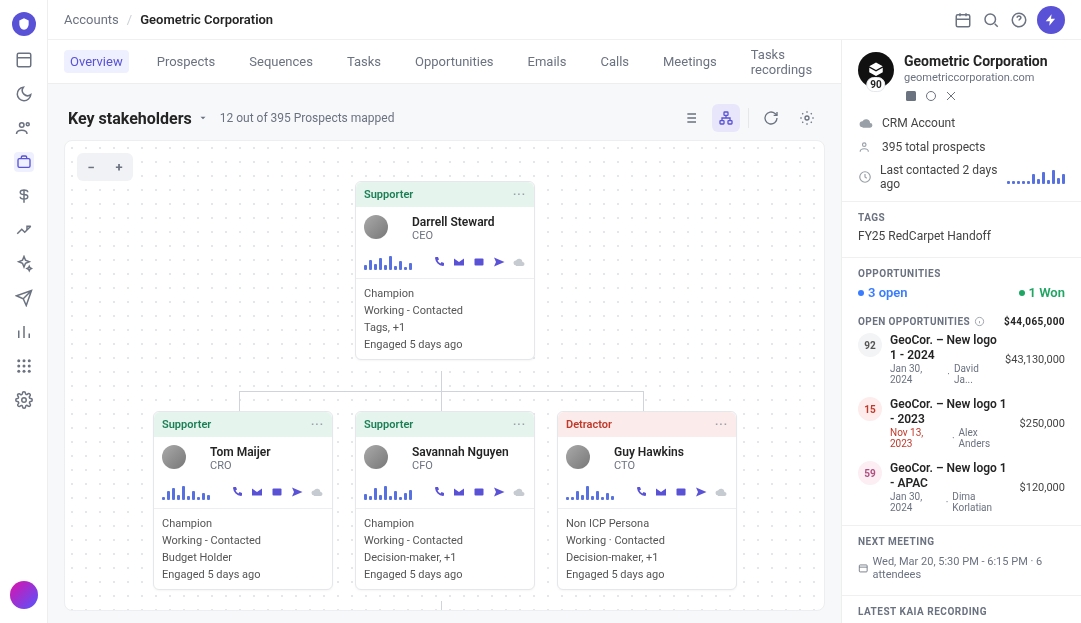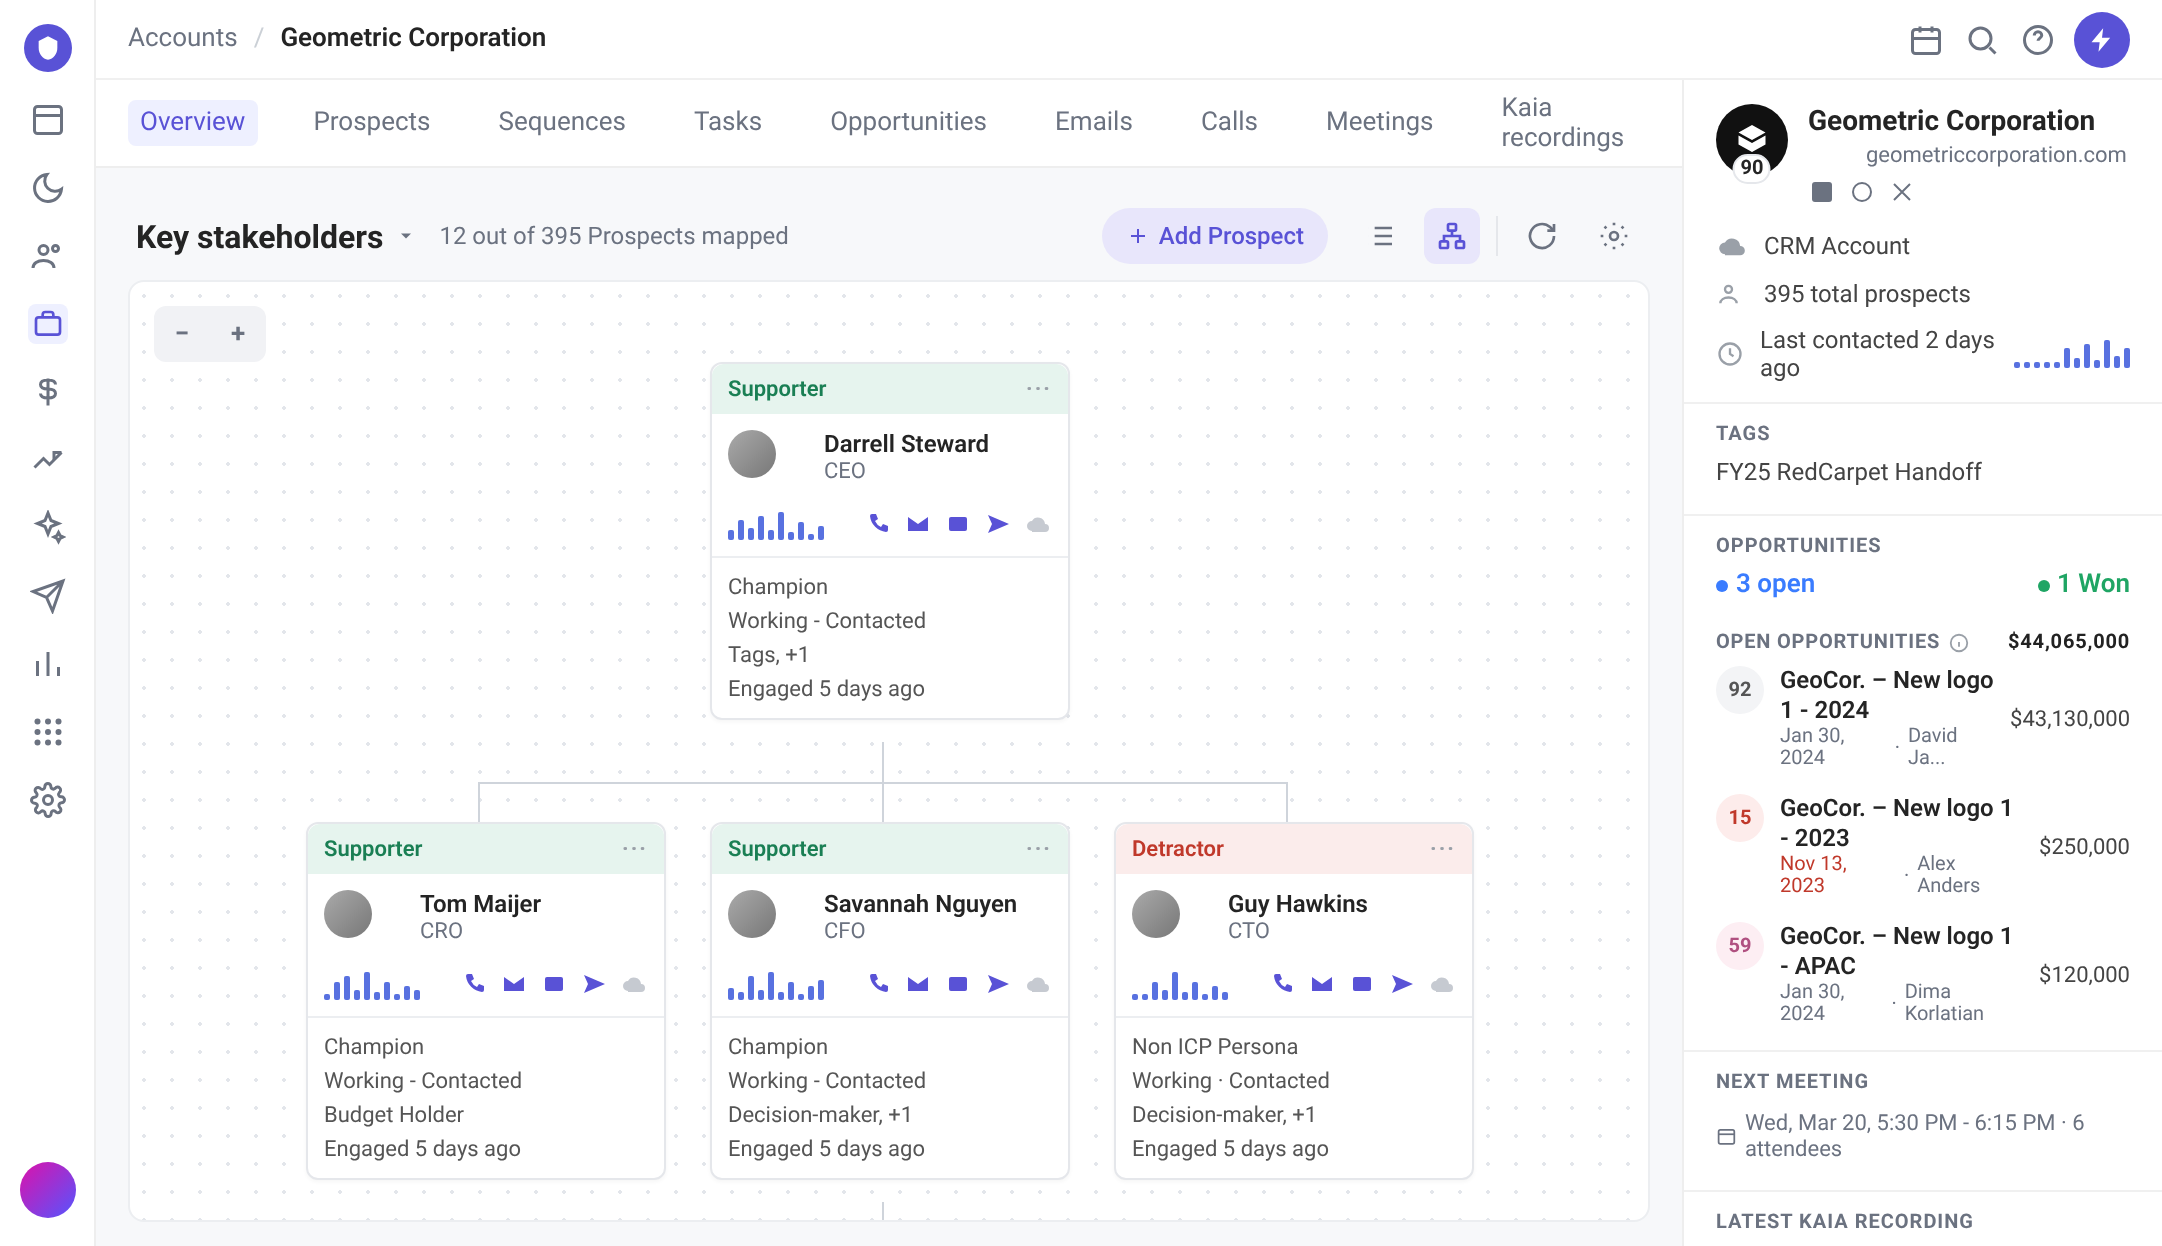--- a/index.html
+++ b/index.html
@@ -63,21 +63,21 @@
 svg{display:block;}
 .connector{position:absolute;background:#cfd4db;height:1px;}
 .connector-v{position:absolute;background:#cfd4db;width:1px;}
 
 .right{width:240px;border-left:1px solid #eee;background:#fff;display:flex;flex-direction:column;overflow-y:auto;}
 .right::-webkit-scrollbar{width:0;}
 .acct-head{padding:12px 16px 8px;display:flex;gap:10px;}
 .acct-head .ava{width:36px;height:36px;border-radius:50%;background:#111;position:relative;flex-shrink:0;display:flex;align-items:center;justify-content:center;}
 .acct-head .score{position:absolute;bottom:-4px;left:50%;transform:translateX(-50%);background:#fff;border:1px solid #e5e7eb;border-radius:8px;font-size:10px;font-weight:700;padding:0 3px;line-height:13px;}
 .acct-head .name{font-size:14px;font-weight:700;line-height:18px;}
-.acct-head .url{font-size:11px;color:#6b7280;line-height:15px;margin-left:29px;}
+.acct-head .url{font-size:11px;color:#6b7280;line-height:15px;}
 .acct-head .socials{display:flex;gap:6px;margin-top:4px;color:#6b7280;}
 .acct-head .socials span{cursor:pointer;font-size:11px;width:14px;height:14px;display:flex;align-items:center;justify-content:center;}
 .infoline{display:flex;align-items:center;gap:8px;padding:4px 16px;font-size:12px;color:#444;}
 .infoline .ii{width:16px;height:16px;color:#9aa0a8;display:flex;align-items:center;justify-content:center;}
 .infoline.spark .spark2{display:flex;align-items:flex-end;gap:2px;height:14px;margin-left:auto;}
 .infoline.spark .bar{width:3px;background:#5871e0;border-radius:1px;}
 .sechead{font-size:10px;font-weight:700;letter-spacing:.5px;color:#6b7280;padding:10px 16px 4px;border-top:1px solid #f0f0f0;margin-top:6px;}
 .tag{font-size:12px;color:#444;padding:2px 16px 8px;}
 .opps-summary{display:flex;align-items:center;justify-content:space-between;padding:2px 16px 4px;font-size:13px;}
 .opps-summary .open{color:#3a7cff;font-weight:600;display:flex;align-items:center;gap:4px;}
@@ -216,21 +216,21 @@
         <div class="tabs" id="tabs-row">
 
           <div class="tab active">Overview</div>
             <div class="tab">Prospects</div>
             <div class="tab">Sequences</div>
             <div class="tab">Tasks</div>
             <div class="tab">Opportunities</div>
             <div class="tab">Emails</div>
             <div class="tab">Calls</div>
             <div class="tab">Meetings</div>
-            <div class="tab">Kaia recordings</div>
+            <div class="tab">Tasks recordings</div>
             <div class="tab">Products</div>
             <div class="tab">Activity</div>
             <div class="spacer"></div>
           <div class="people-cluster">
             <div class="pava" style="background:linear-gradient(135deg,#e7a,#c66);"></div>
             <div class="pava" style="background:#5952d6;color:#fff;font-size:9px;font-weight:700;display:flex;align-items:center;justify-content:center;">AM</div>
             <span class="plus">+4</span>
 
           </div>
 
@@ -239,26 +239,20 @@
         <div class="canvas-area">
           <div class="section-head">
             <div class="section-title">
                 <span>Key stakeholders</span>
                 <svg width="10" height="10" viewBox="0 0 24 24" fill="#6b7280">
                   <path d="M6 9l6 6 6-6z"></path>
                 </svg>
               </div>
             <div class="section-sub">12 out of 395 Prospects mapped</div>
             <div class="spacer"></div>
-            <div class="addprospect">
-                <svg width="12" height="12" viewBox="0 0 24 24" fill="none" stroke="currentColor" stroke-width="2">
-                  <path d="M12 5v14M5 12h14"></path>
-                </svg>
-                <span>Add Prospect</span>
-              </div>
             <div class="toolicons">
               <div class="tbtn">
                   <svg width="16" height="16" viewBox="0 0 24 24" fill="none" stroke="currentColor" stroke-width="2">
                     <path d="M8 6h13M8 12h13M8 18h13M3 6h.01M3 12h.01M3 18h.01"></path>
                   </svg>
                 </div>
               <div class="tbtn active">
                   <svg width="16" height="16" viewBox="0 0 24 24" fill="none" stroke="currentColor" stroke-width="2">
                     <rect x="9" y="3" width="6" height="5" rx="1"></rect>
                     <rect x="3" y="16" width="6" height="5" rx="1"></rect>

